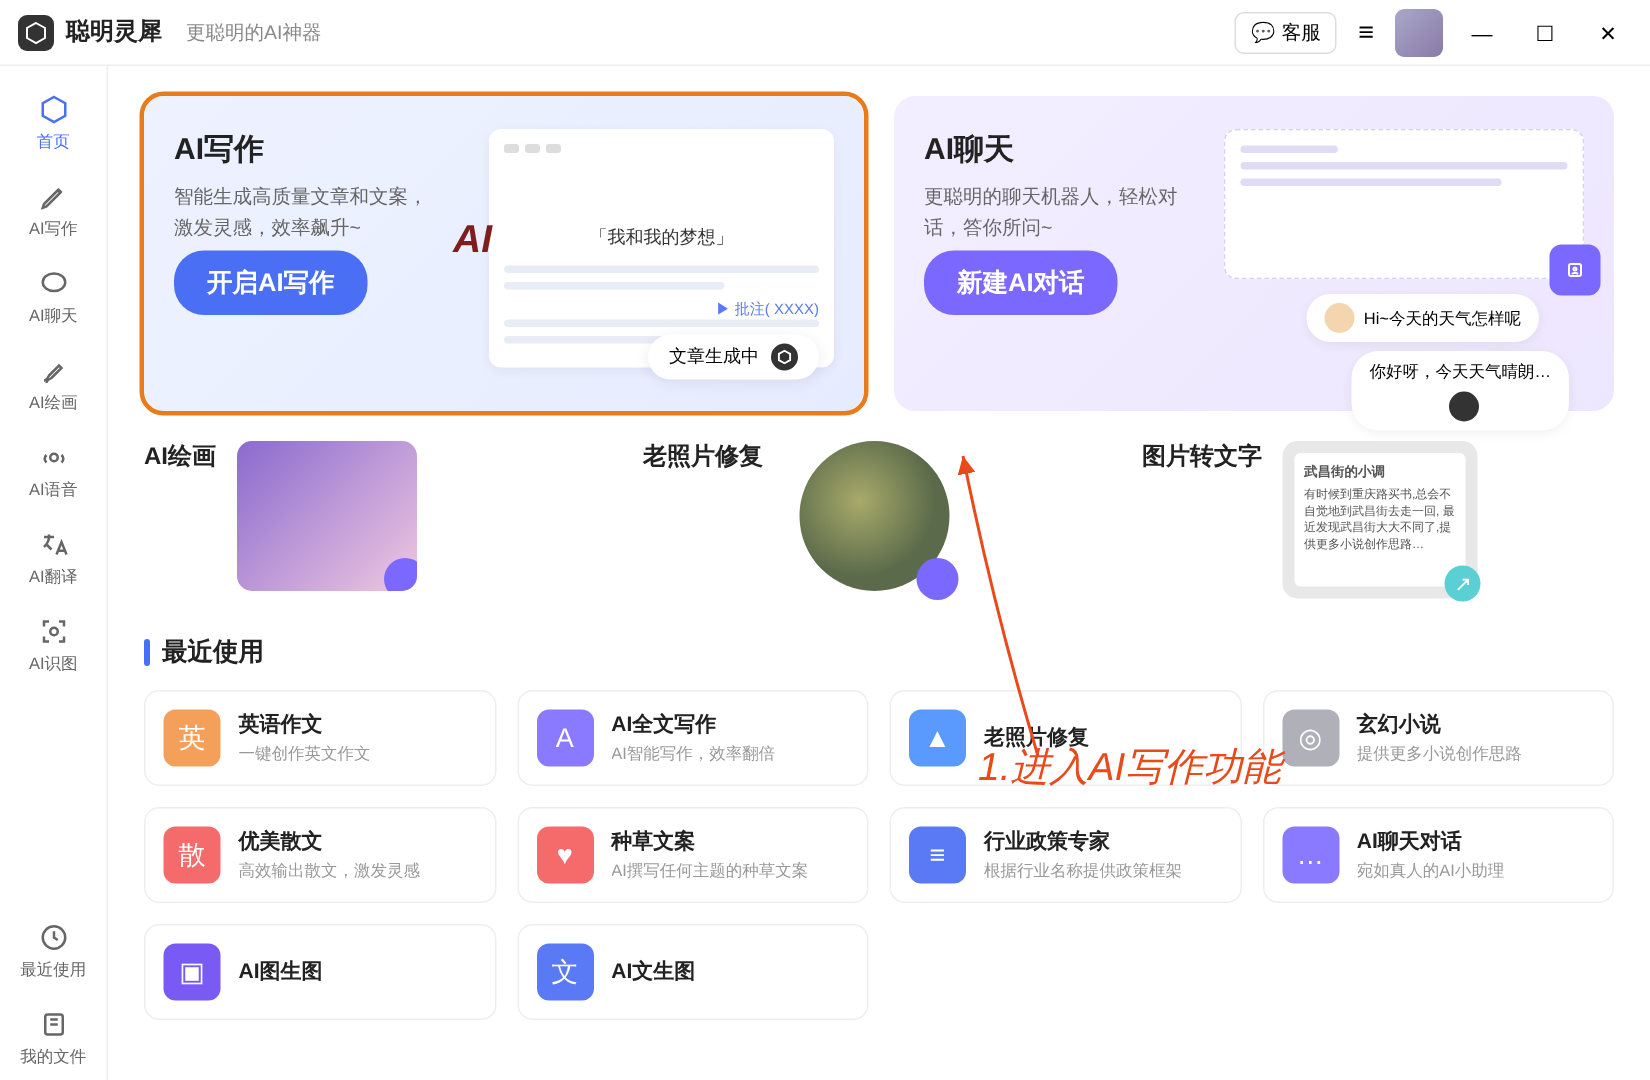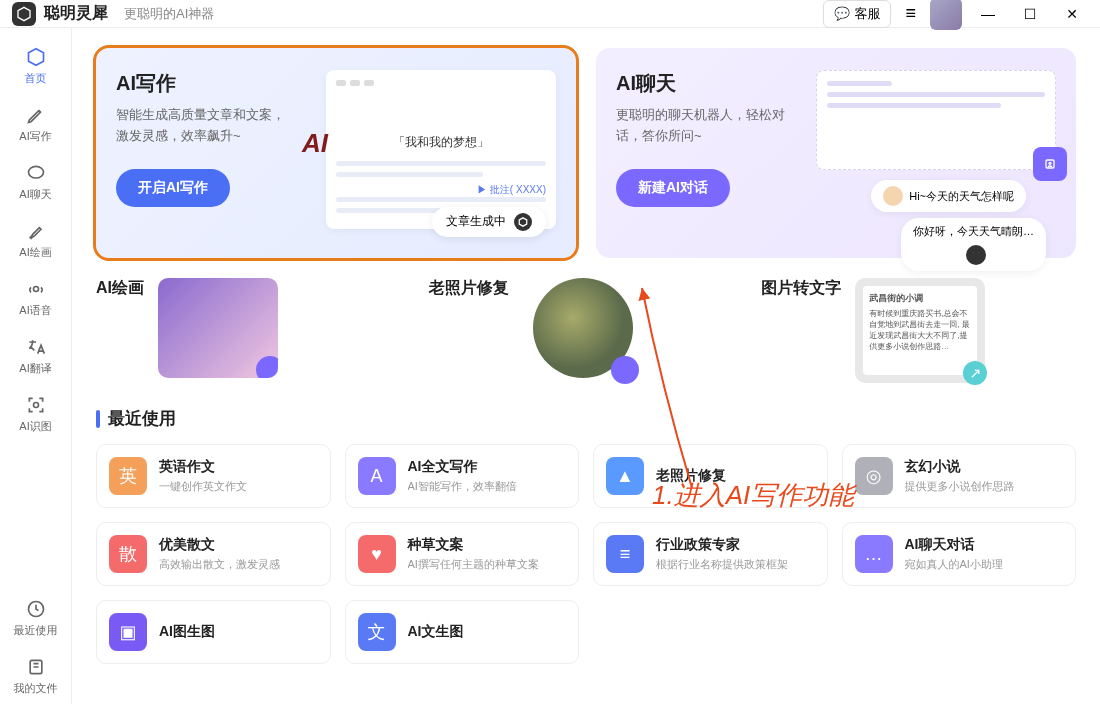--- a/index.html
+++ b/index.html
@@ -1,19 +1,19 @@
 <!DOCTYPE html>
 <html><head>
   <meta charset="utf-8">
   <style>
     * { margin: 0; padding: 0; box-sizing: border-box; font-family: "PingFang SC", "Microsoft YaHei", sans-serif; }
     body { width: 1100px; height: 720px; background: #fff; overflow: hidden; position: relative; }
     
     
-    .titlebar { height: 28px; display: flex; align-items: center; padding: 0 12px; border-bottom: 1px solid #eee; }
+    .titlebar { height: 44px; display: flex; align-items: center; padding: 0 12px; border-bottom: 1px solid #eee; }
     .logo-wrap { display: flex; align-items: center; gap: 8px; }
     .logo-icon { width: 24px; height: 24px; background: #333; border-radius: 6px; display: flex; align-items: center; justify-content: center; }
     .logo-icon svg { width: 16px; height: 16px; }
     .app-name { font-weight: 700; font-size: 16px; color: #222; }
     .app-tag { font-size: 13px; color: #888; margin-left: 8px; }
     .titlebar-right { margin-left: auto; display: flex; align-items: center; gap: 10px; }
     .kefu-btn { display: flex; align-items: center; gap: 4px; border: 1px solid #ddd; border-radius: 6px; padding: 4px 10px; font-size: 13px; cursor: pointer; }
     .hamburger { font-size: 18px; cursor: pointer; padding: 4px; }
     .avatar { width: 32px; height: 32px; border-radius: 6px; background: linear-gradient(135deg,#a8a8c8,#8a7aa8); }
     .win-ctrl { width: 32px; height: 32px; display: flex; align-items: center; justify-content: center; cursor: pointer; font-size: 14px; }
@@ -29,21 +29,21 @@
     
     .main { flex: 1; padding: 20px 24px; overflow: hidden; position: relative; }
     
     .top-row { display: flex; gap: 20px; margin-bottom: 20px; }
     .big-card { flex: 1; border-radius: 14px; padding: 22px 20px; position: relative; height: 210px; }
     .big-card.writing { background: linear-gradient(135deg,#eef2ff,#e6ecff); }
     .big-card.chat { background: linear-gradient(135deg,#f3eeff,#ede6ff); }
     .highlight-box { position: absolute; top: -3px; left: -3px; right: -3px; bottom: -3px; border: 3px solid #e87b1c; border-radius: 16px; pointer-events: none; }
     .big-title { font-size: 20px; font-weight: 700; color: #222; margin-bottom: 8px; }
     .big-desc { font-size: 13px; color: #666; line-height: 1.6; max-width: 180px; }
-    .big-btn { display: inline-block; margin-top: 22px; background: #4a6ff5; color: #fff; border: none; border-radius: 20px; padding: 10px 22px; font-size: 14px; font-weight: 600; cursor: pointer; }
+    .big-btn { display: inline-block; margin-top: 4px; background: #4a6ff5; color: #fff; border: none; border-radius: 20px; padding: 10px 22px; font-size: 17px; font-weight: 600; cursor: pointer; }
     
     .mock-writing { position: absolute; right: 20px; top: 22px; width: 230px; }
     .mock-win { background: #fff; border-radius: 8px; padding: 10px; box-shadow: 0 2px 8px rgba(0,0,0,0.05); position: relative; }
     .mock-tabs { display: flex; gap: 4px; margin-bottom: 6px; }
     .mock-tab { width: 10px; height: 6px; background: #ddd; border-radius: 2px; }
     .mock-topic { font-size: 12px; color: #333; text-align: center; margin-bottom: 10px; margin-top: 48px; }
     .mock-line { height: 5px; background: #e8ecf7; border-radius: 3px; margin-bottom: 6px; }
     .mock-comment { font-size: 10px; color: #5a7af5; }
     .ai-badge { position: absolute; left: -24px; top: 58px; font-size: 26px; font-weight: 800; font-style: italic; color: #7f1d1d; }
     .gen-chip { position: absolute; right: 10px; bottom: -8px; background: #fff; border-radius: 16px; padding: 6px 14px; font-size: 12px; display: flex; gap: 8px; box-shadow: 0 2px 10px rgba(0,0,0,0.08); }

